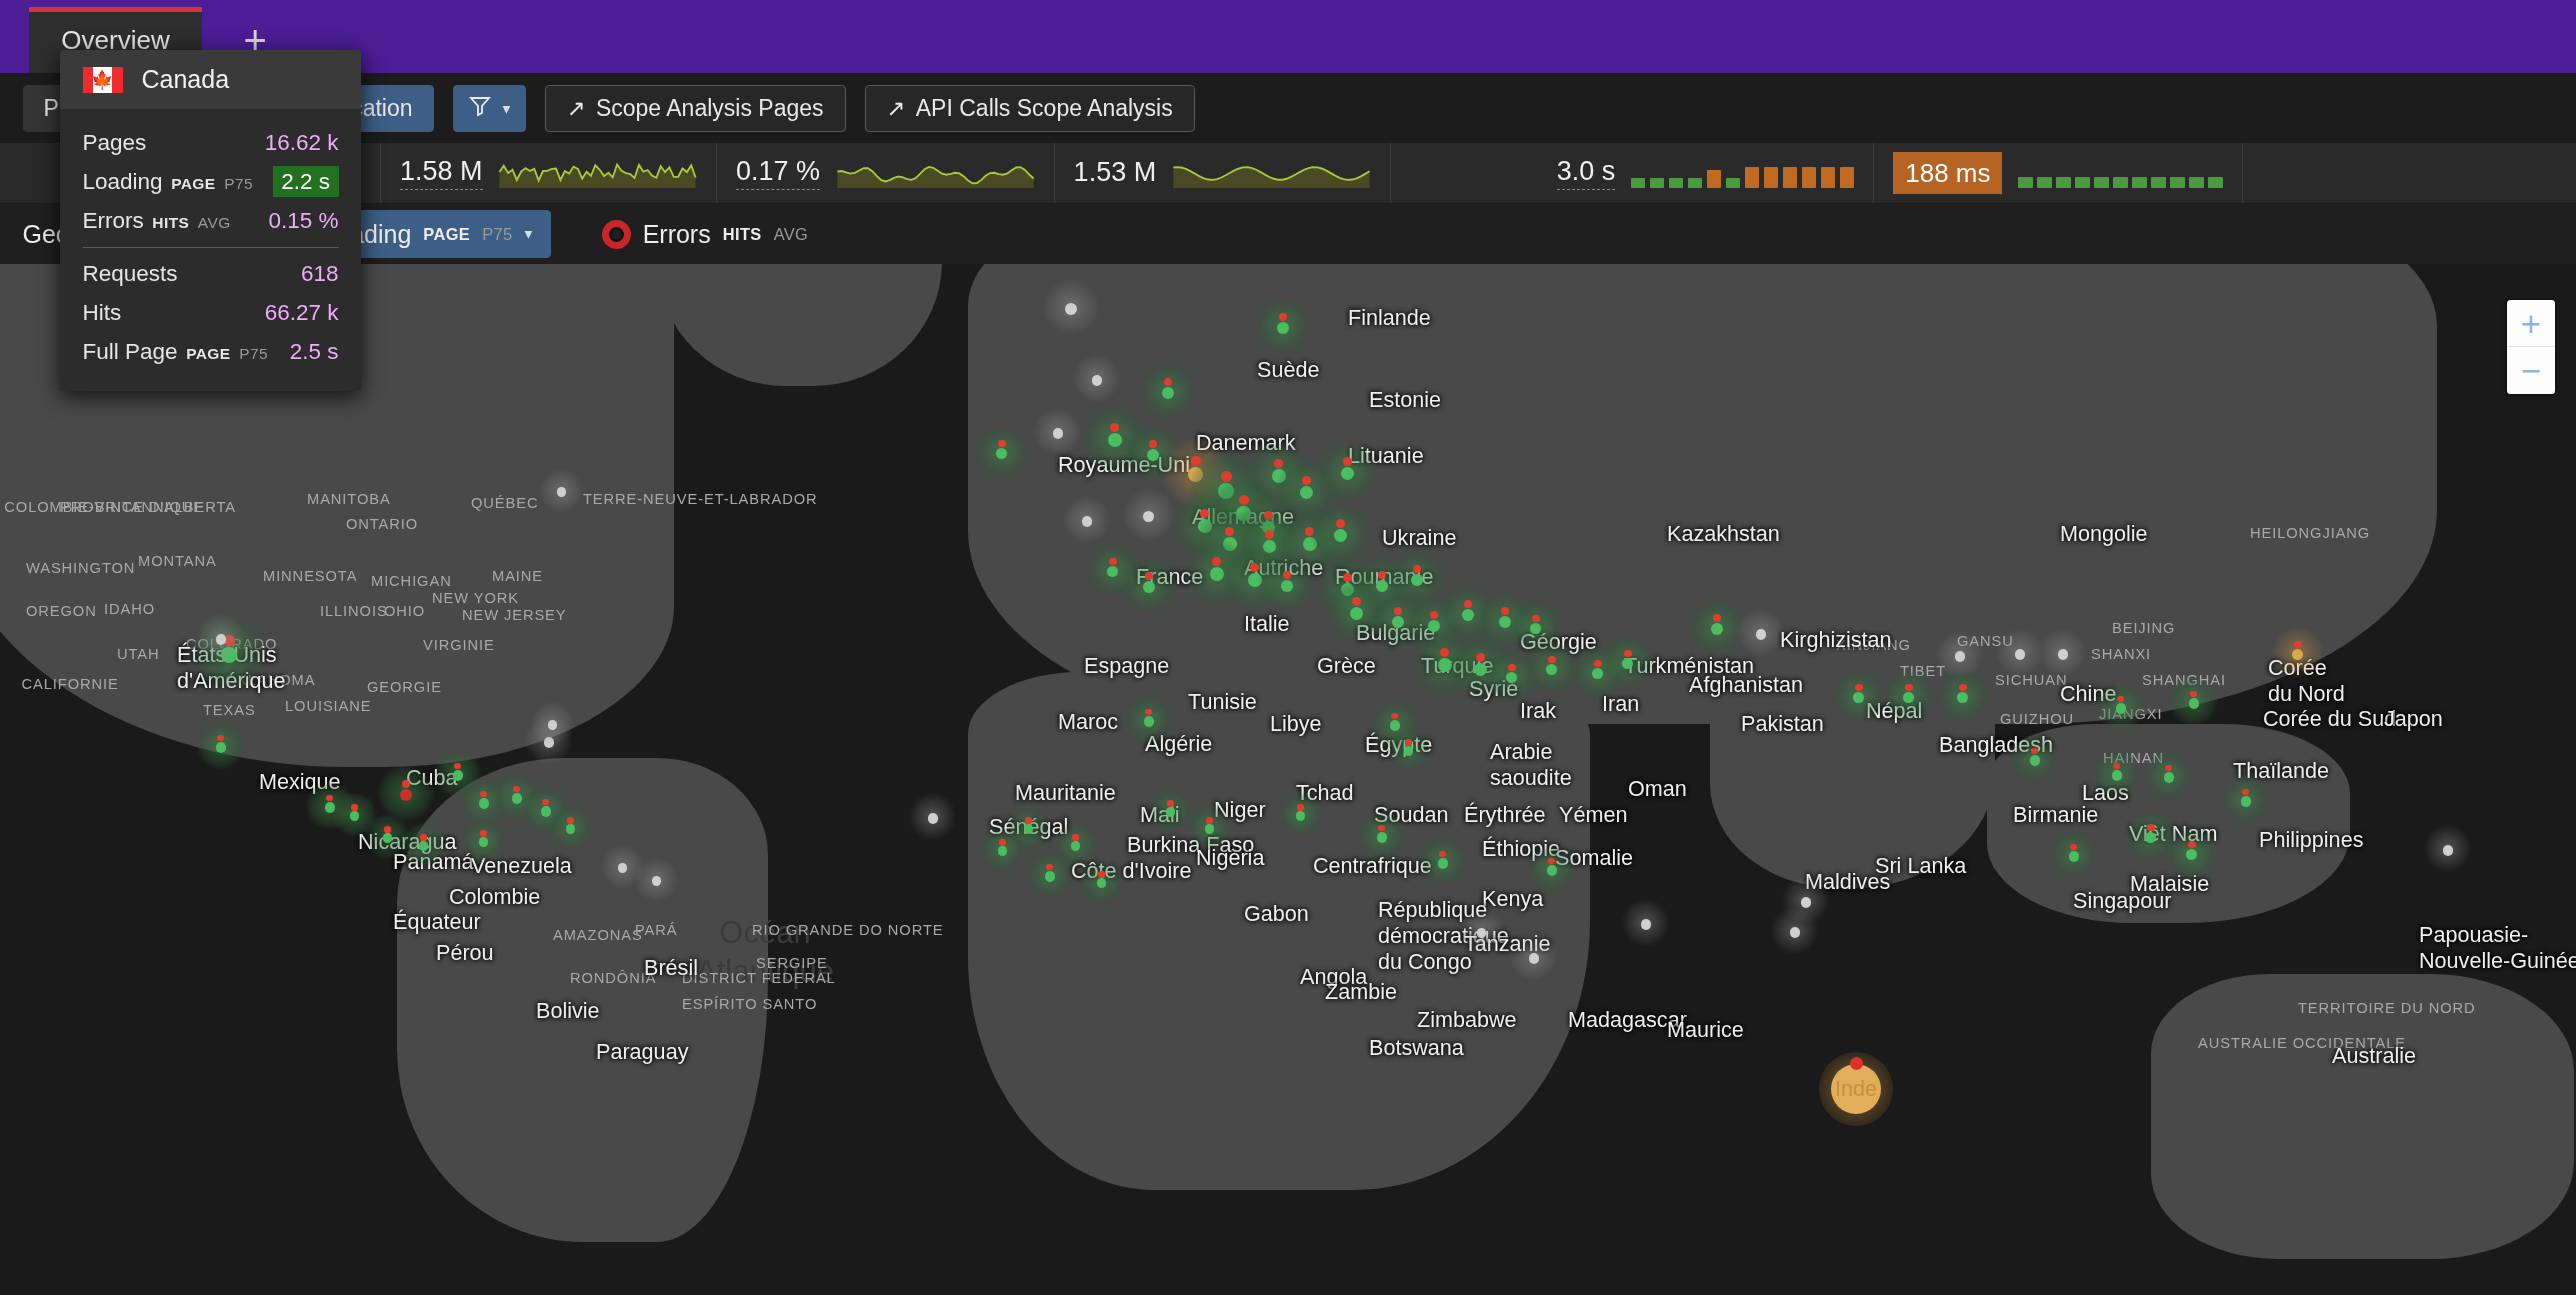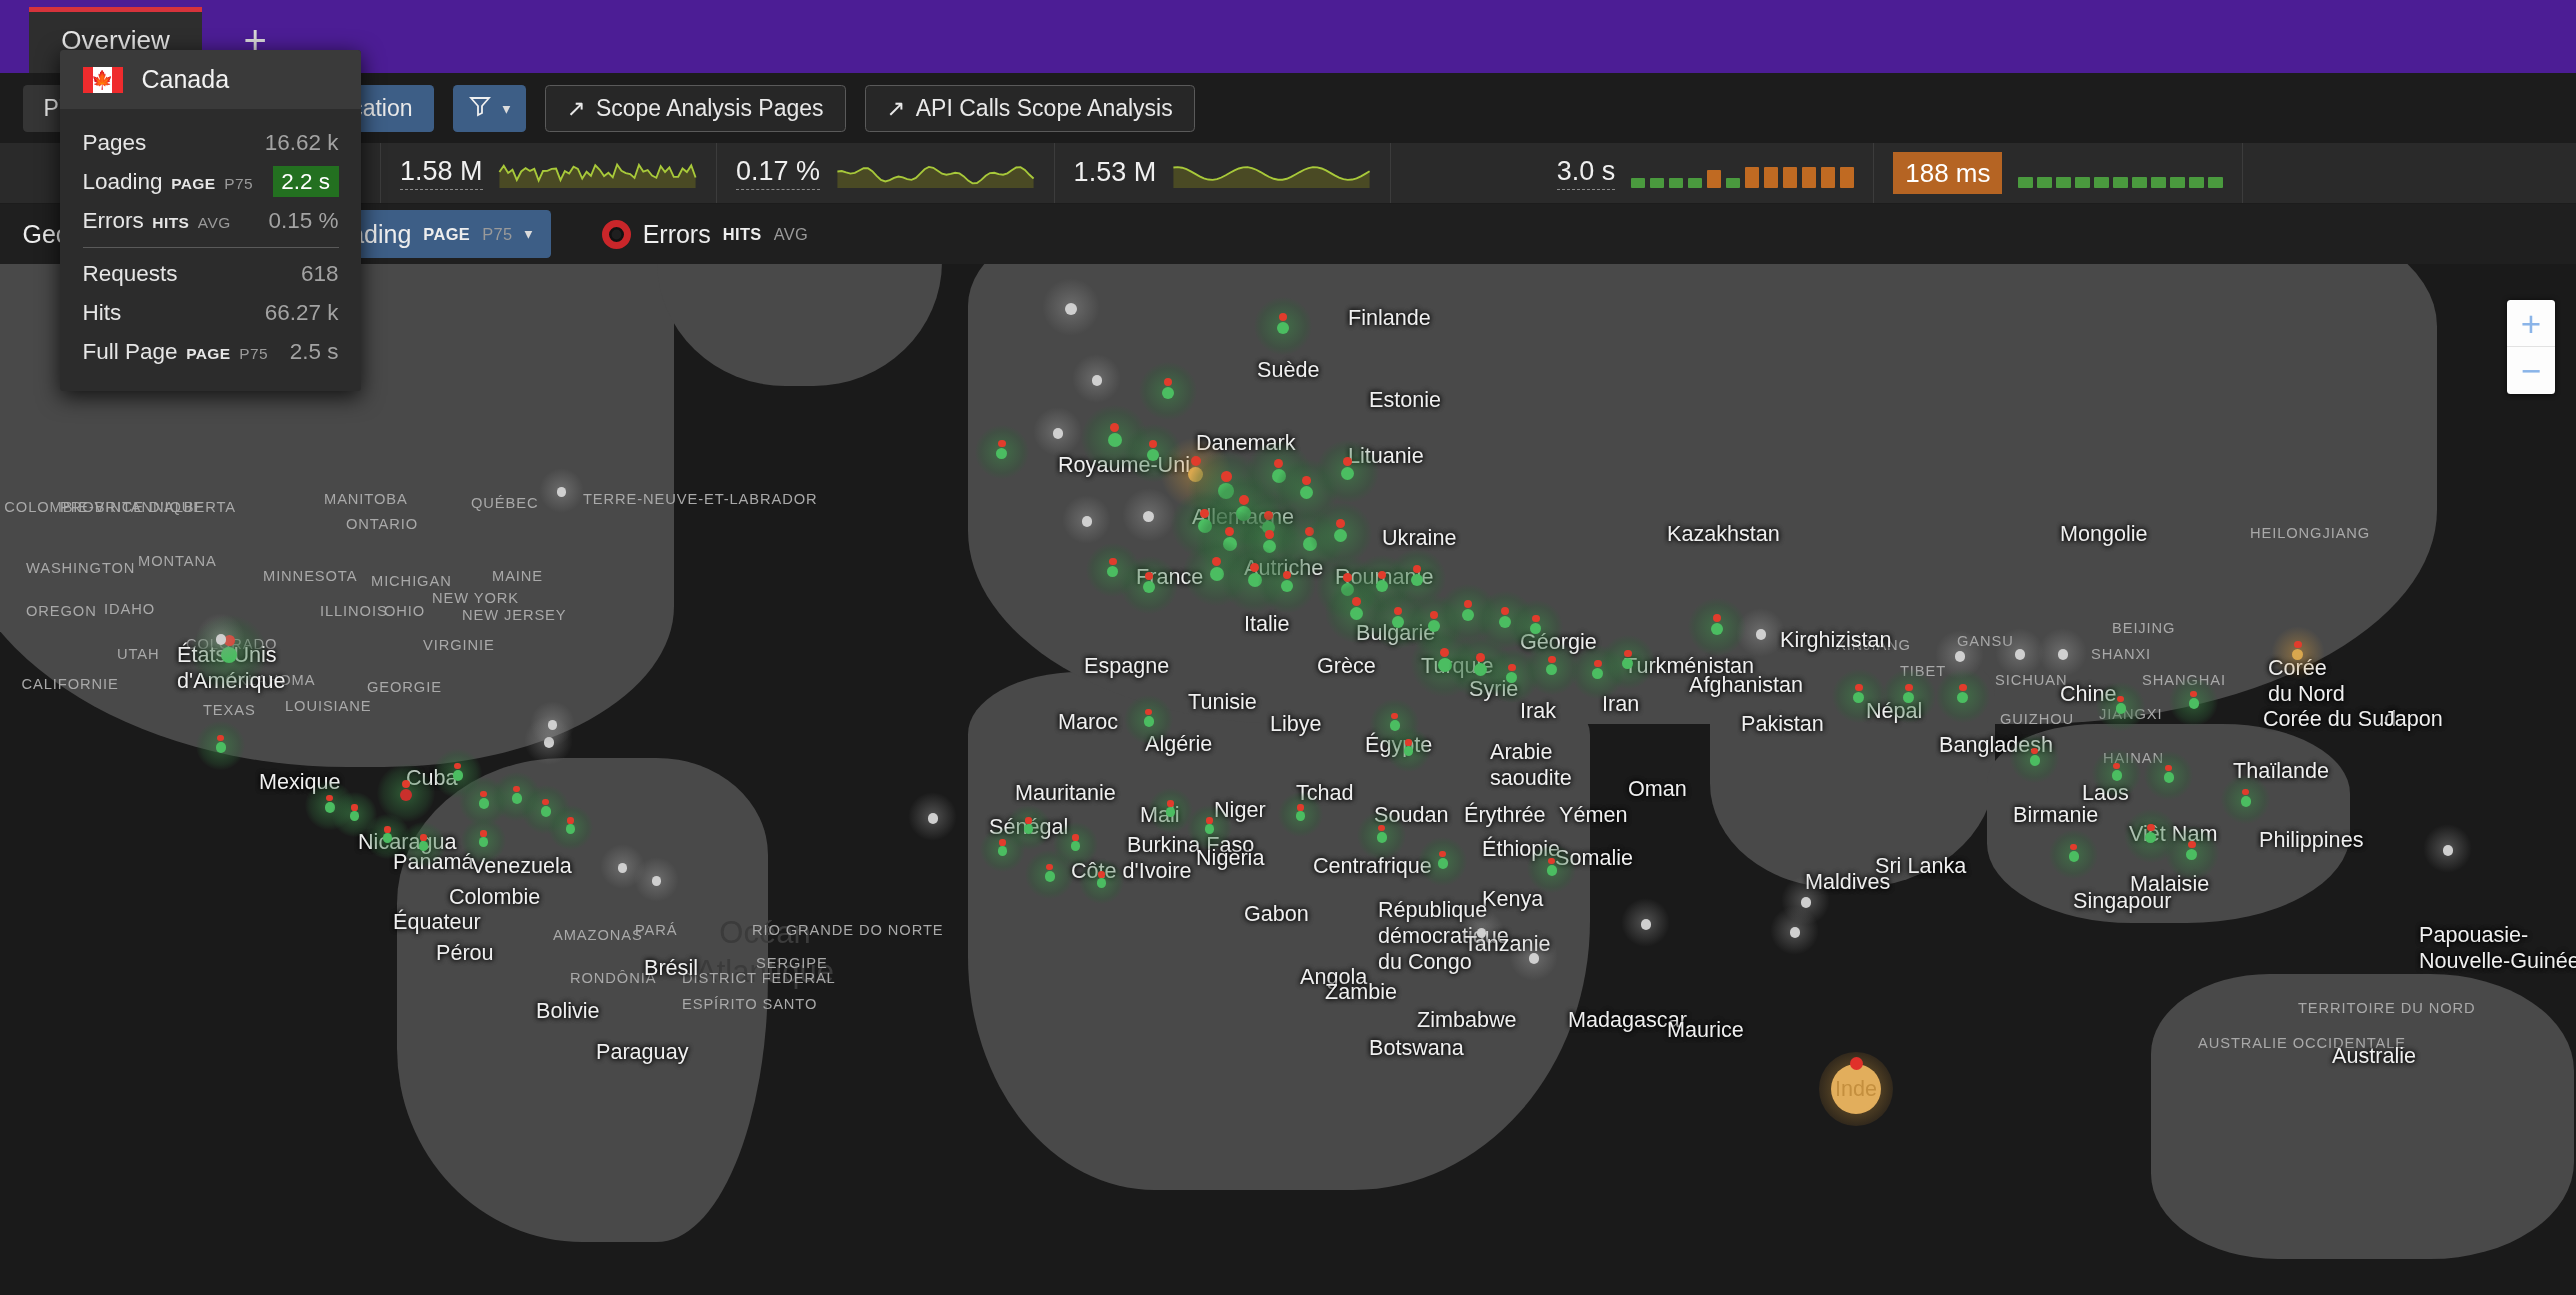--- a/index.html
+++ b/index.html
@@ -171,21 +171,21 @@
     color: #ef2b2d; font-size: 18px; line-height: 1;
   }
   .tt-title { color: #f2f2f2; font-size: 25px; }
   .tt-body { padding: 14px 22.5px 19px 22.5px; }
   .tt-row {
     display: flex; align-items: center; justify-content: space-between;
     height: 39px; gap: 14px;
   }
   .tt-lbl { color: #e6e6e6; font-size: 22.5px; display: flex; align-items: baseline; gap: 8.6px; white-space: nowrap; }
   .tt-lbl .sup { font-size: 15.5px; }
-  .tt-v { color: #a3a3a3; font-size: 22.5px; white-space: nowrap; }
+  .tt-v { color: #f0abfc; font-size: 22.5px; white-space: nowrap; }
   .tt-v.green { background: #237020; color: #fff; padding: 2.6px 8.6px; }
   .tt-sep { height: 0.9px; background: #5a5a5a; margin: 7px 0; }
 </style>
 </head>
 <body>
 
 <div class="app">
 
   <div class="map">
 
@@ -196,21 +196,21 @@
     <div class="land" style="left:1710px;top:415px;width:285px;height:233px;border-radius:14% 18% 50% 45%;"></div>
     <div class="land" style="left:1987px;top:484px;width:363px;height:199px;border-radius:30% 35% 45% 40%;"></div>
     <div class="land" style="left:2151px;top:734px;width:423px;height:285px;border-radius:28% 34% 34% 30%;"></div>
     <div class="land" style="left:657px;top:-130px;width:285px;height:276px;border-radius:45%;"></div>
 
     <div class="sea-lbl" style="left:657px;top:674px;width:216px;">Océan<br>Atlantique</div>
 
     <div id="regions">
         <div class="region" style="left:4.3px;top:259px;">COLOMBIE-BRITANNIQUE</div>
         <div class="region" style="left:60px;top:259px;">PROVINCE D'ALBERTA</div>
-        <div class="region" style="left:307px;top:251px;margin-left:17px;">MANITOBA</div>
+        <div class="region" style="left:307px;top:251px;">MANITOBA</div>
         <div class="region" style="left:346px;top:276px;">ONTARIO</div>
         <div class="region" style="left:471px;top:255px;">QUÉBEC</div>
         <div class="region" style="left:583px;top:251px;">TERRE-NEUVE-ET-LABRADOR</div>
         <div class="region" style="left:26px;top:320px;">WASHINGTON</div>
         <div class="region" style="left:138px;top:313px;">MONTANA</div>
         <div class="region" style="left:263px;top:328px;">MINNESOTA</div>
         <div class="region" style="left:371px;top:333px;">MICHIGAN</div>
         <div class="region" style="left:492px;top:328px;">MAINE</div>
         <div class="region" style="left:26px;top:363px;">OREGON</div>
         <div class="region" style="left:104px;top:361px;">IDAHO</div>

